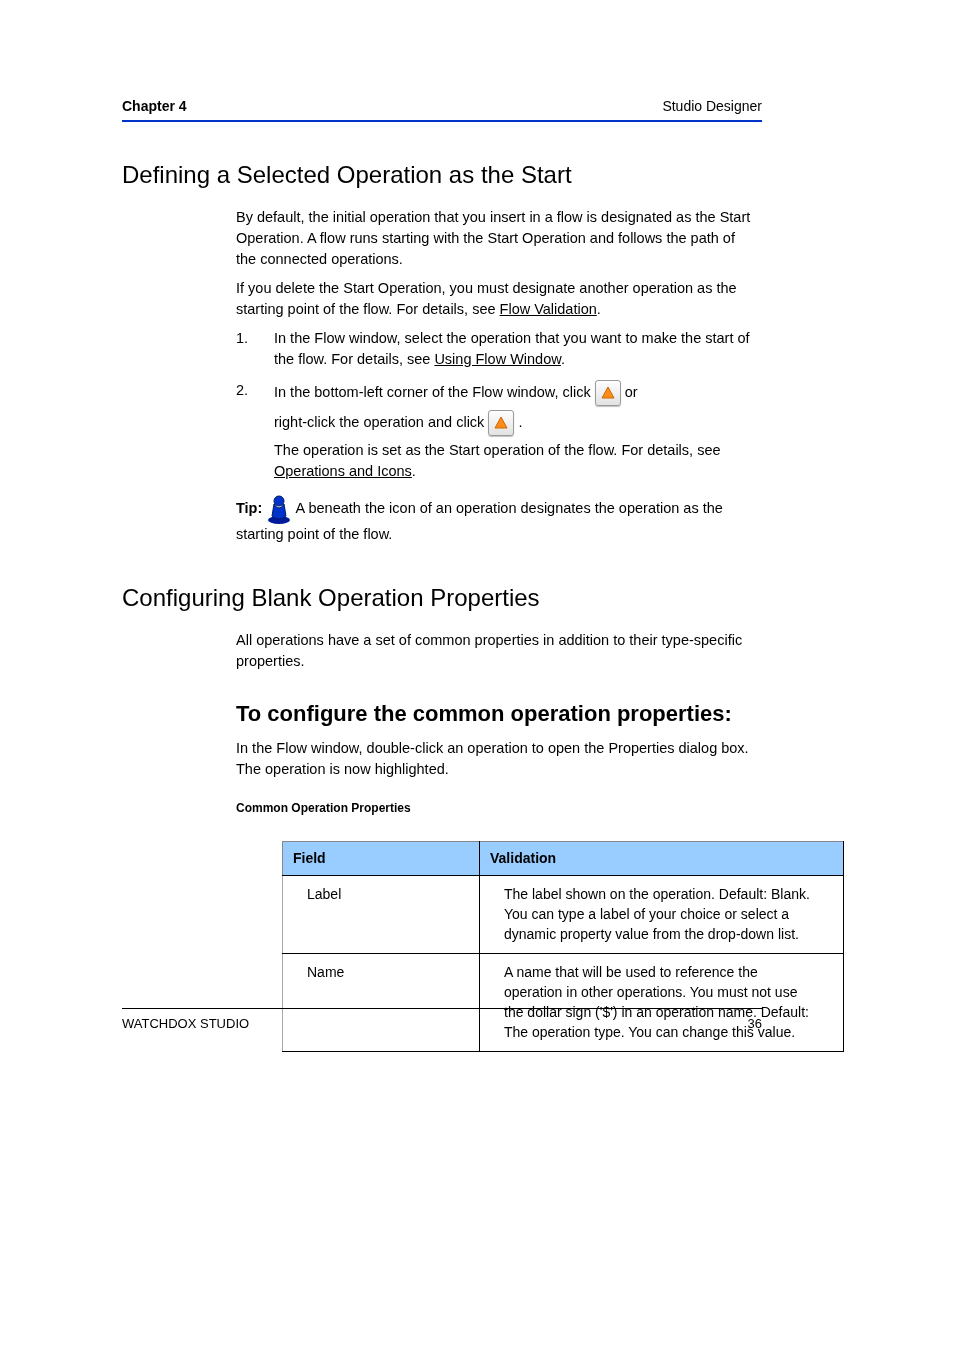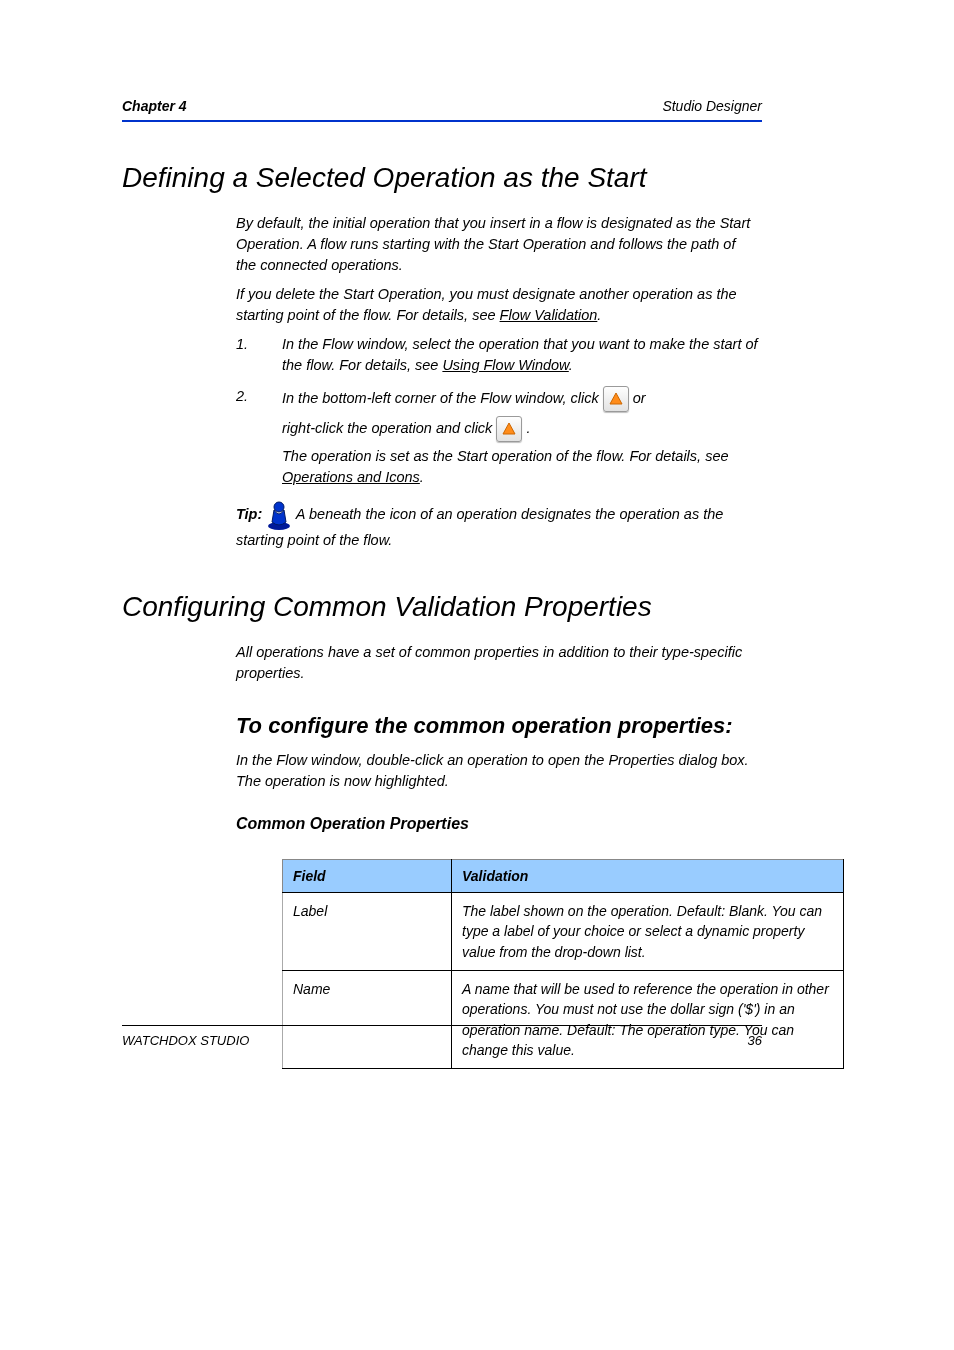--- a/index.html
+++ b/index.html
@@ -12,68 +12,67 @@
     font-family: Arial, Helvetica, sans-serif;
     color: #000000;
     font-size: 14.5px;
     line-height: 1.45;
   }
   .page {
     box-sizing: border-box;
     padding: 96px 110px 60px 122px;
     width: 872px;
     position: relative;
-    font-style: italic;
   }
   .page-header {
     display: flex;
     justify-content: space-between;
     align-items: flex-end;
     font-size: 14px;
     padding-bottom: 2px;
   }
   .page-header .left { font-weight: bold; }
   .page-header .right { font-weight: normal; }
   .hr-blue {
     border: none;
     border-top: 2px solid #0033cc;
     margin: 2px 0 28px 0;
   }
 
   .section-title {
-    font-size: 28px;
+    font-size: 24px;
     margin: 36px 0 14px 0;
   }
   .subsection-title {
     font-size: 22px;
     font-weight: bold;
     margin: 26px 0 8px 0;
   }
   .h4 {
-    font-size: 16px;
+    font-size: 12px;
     font-weight: bold;
     margin: 20px 0 6px 0;
   }
 
   .body-text { margin: 8px 9px; }
   .indent-1 { margin-left: 114px; }
 
   .step-row {
     display: flex;
     align-items: flex-start;
     margin: 6px 0;
     margin-left: 114px;
   }
   .step-num {
     width: 38px;
     flex: 0 0 38px;
     text-align: left;
   }
   .step-body { flex: 1; }
-  .step-body p { margin: 0 0 4px 8px; }
+  .step-body p { margin: 0 0 4px 0; }
   .op-nowrap { white-space: nowrap; }
 
   .link {
     color: #000000;
     text-decoration: underline;
   }
 
   .op-icon {
     display: inline-block;
     width: 24px;
@@ -104,21 +103,21 @@
   table.tbl th {
     background: #99ccff;
     font-weight: bold;
     text-align: left;
     padding: 6px 10px;
     border: 1px solid #000;
     border-top: 1px solid #888;
     border-left: 1px solid #888;
   }
   table.tbl td {
-    padding: 8px 10px;
+    padding: 8px 24px;
     border-left: 1px solid #000;
     border-right: 1px solid #000;
     border-bottom: 1px solid #000;
     vertical-align: top;
   }
   table.tbl tr td:first-child { border-left-color: #aaa; }
   table.tbl th:first-child, table.tbl td:first-child { width: 148px; }
 
   .footer {
     position: absolute;
@@ -202,21 +201,21 @@
     <span class="pawn-icon">
       <svg width="26" height="30" viewBox="0 0 26 30">
         <ellipse cx="13" cy="26" rx="11" ry="4" fill="#001a99"></ellipse>
         <circle cx="13" cy="7" r="5" fill="#0033cc" stroke="#001a66" stroke-width="1"></circle>
         <path d="M8 10 Q13 18 18 10 L20 22 Q13 28 6 22 Z" fill="#0033cc" stroke="#001a66" stroke-width="1"></path>
       </svg>
     </span>
     <span>A  beneath the icon of an operation designates the operation as the starting point of the flow.</span>
   </p>
 
-  <div class="section-title">Configuring Common Validation Properties</div>
+  <div class="section-title">Configuring Blank Operation Properties</div>
 
   <p class="body-text indent-1">All operations have a set of common properties in addition to their type-specific properties.</p>
 
   <div class="subsection-title indent-1">To configure the common operation properties:</div>
 
   <p class="body-text indent-1">In the Flow window, double-click an operation to open the Properties dialog box. The operation is now highlighted.</p>
 
   <div class="h4 indent-1">Common Operation Properties</div>
 
   <table class="tbl">

